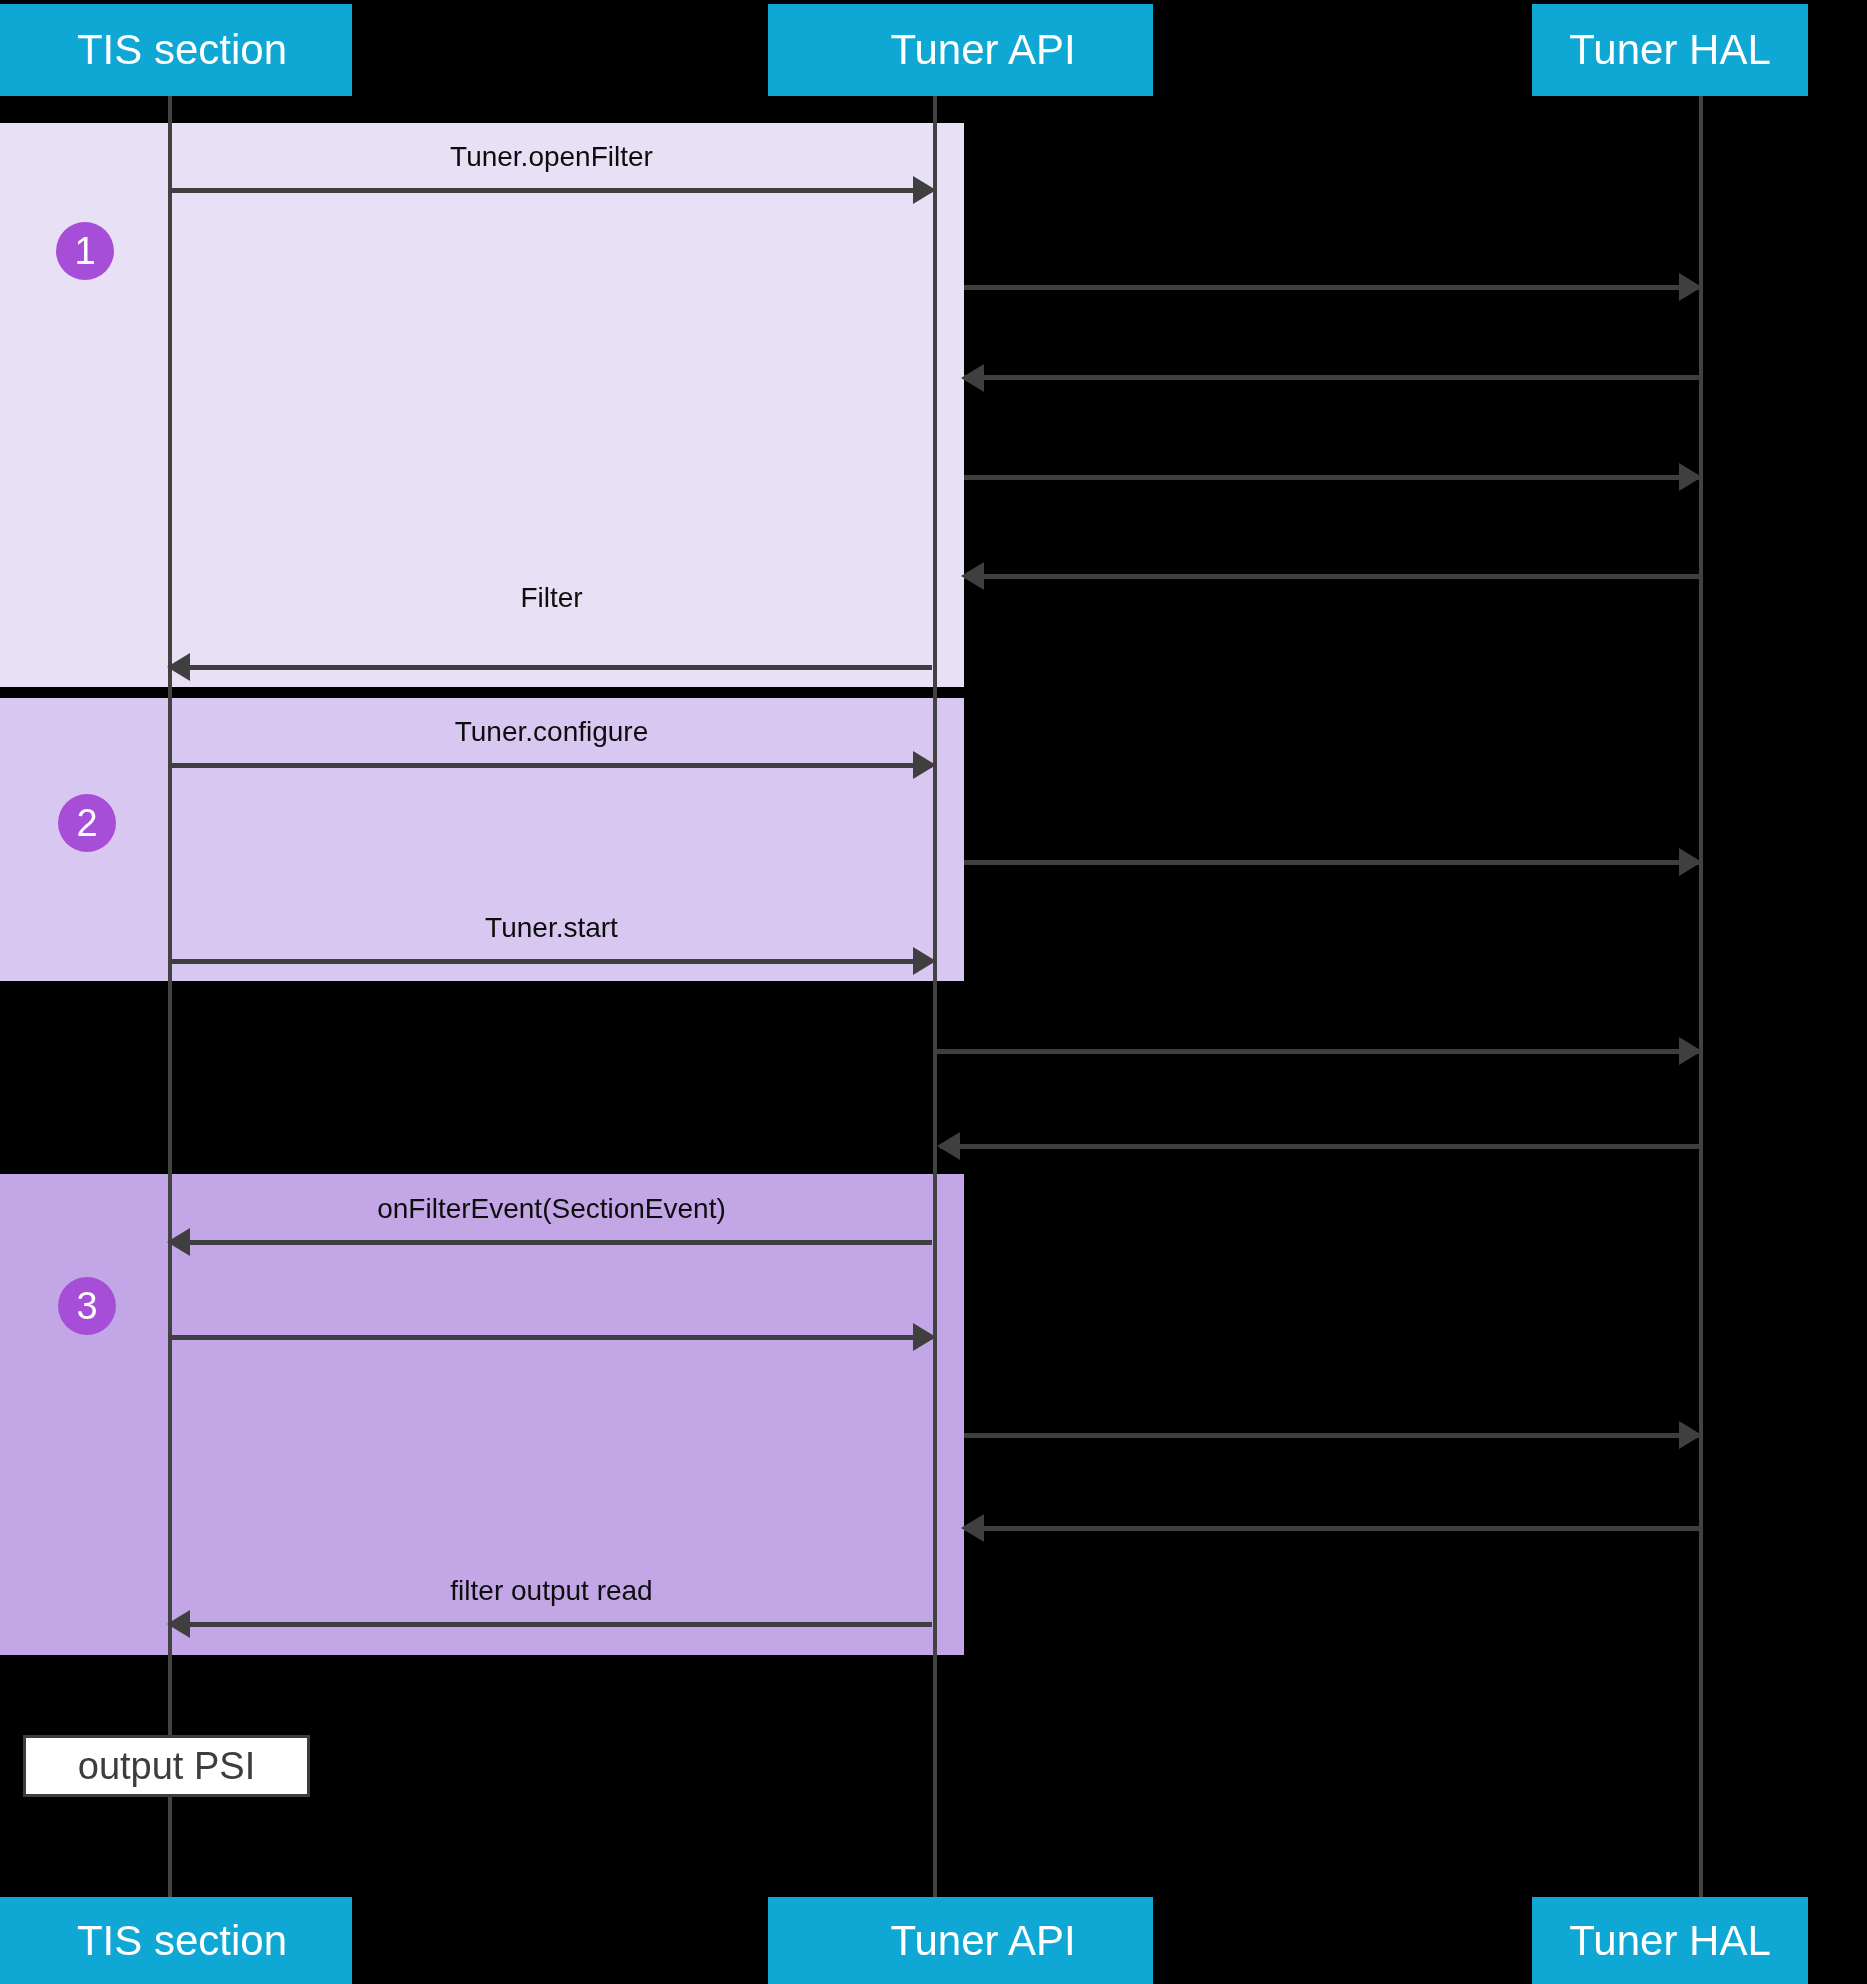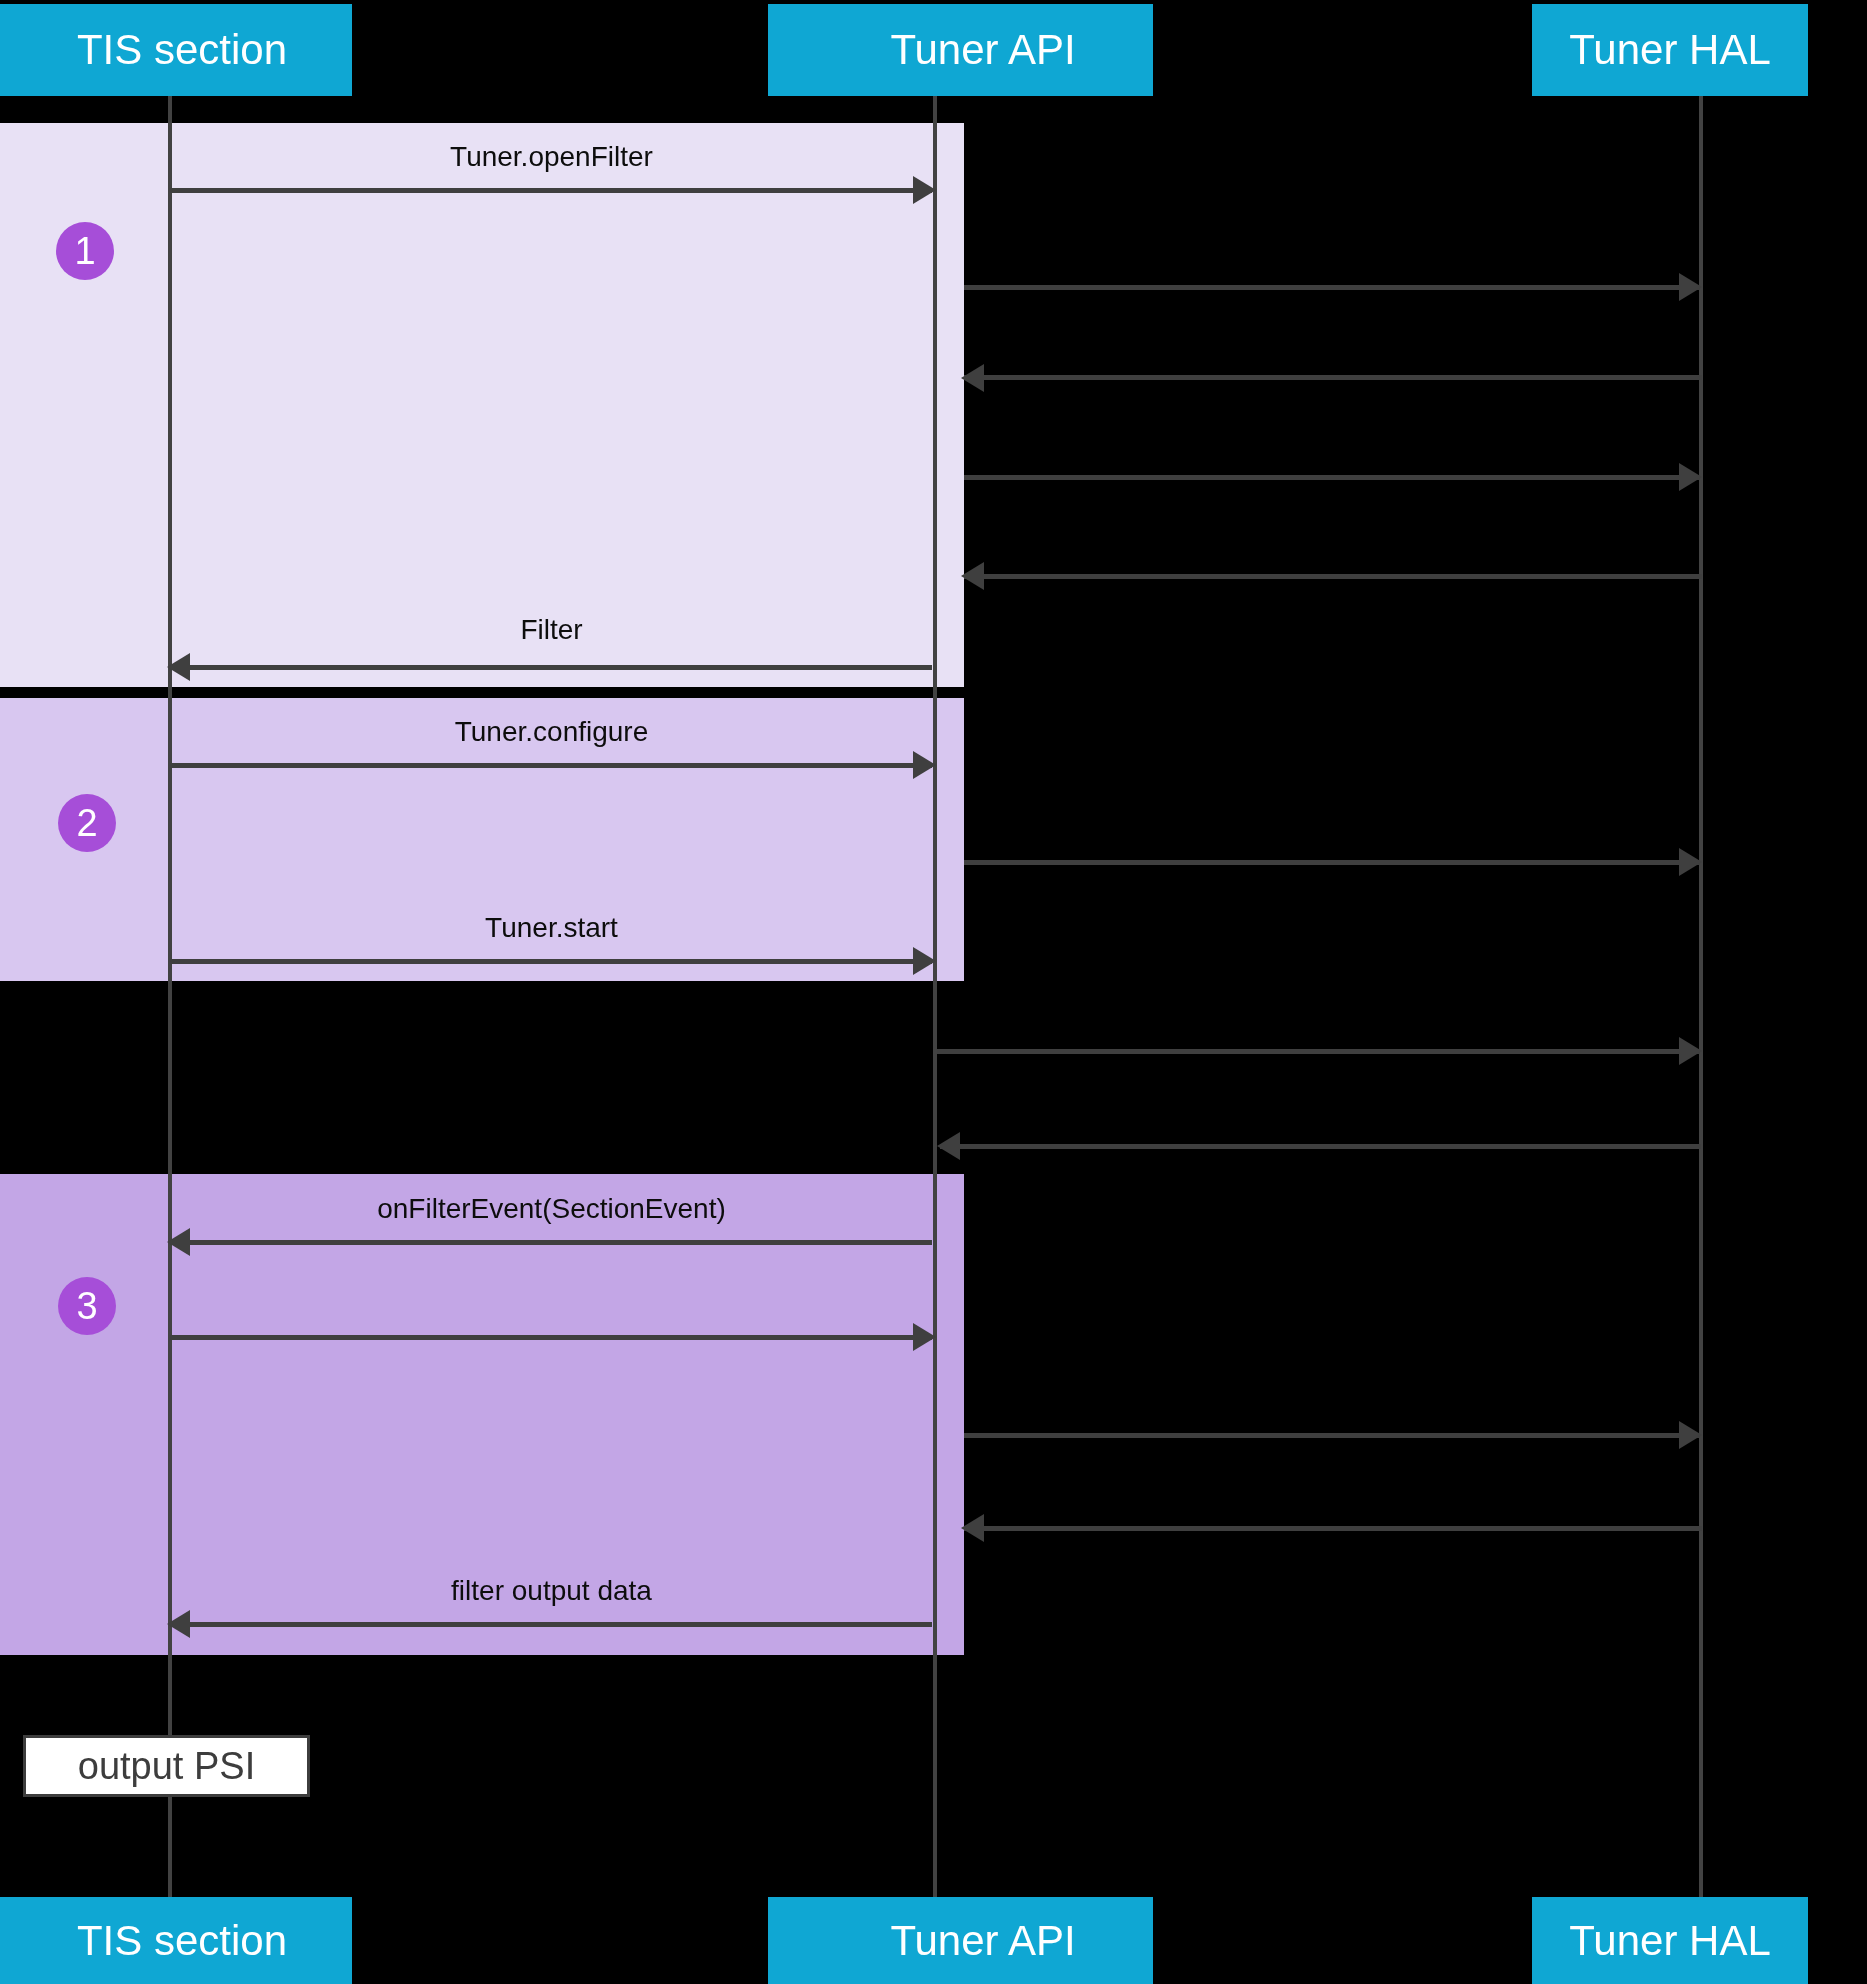--- a/index.html
+++ b/index.html
@@ -105,21 +105,21 @@
     <div class="msg-line" style="left: 964px; width: 736px; top: 285px;"></div>
     <div class="msg-head" style="top: 273px; left: 1679px; border-left: 23px solid rgb(63, 63, 63);"></div>
     <div class="msg-line" style="left: 964px; width: 738px; top: 375px;"></div>
     <div class="msg-head" style="top: 364px; left: 961px; border-right: 23px solid rgb(63, 63, 63);"></div>
     <div class="msg-line" style="left: 964px; width: 736px; top: 475px;"></div>
     <div class="msg-head" style="top: 463px; left: 1679px; border-left: 23px solid rgb(63, 63, 63);"></div>
     <div class="msg-line" style="left: 964px; width: 738px; top: 574px;"></div>
     <div class="msg-head" style="top: 562px; left: 961px; border-right: 23px solid rgb(63, 63, 63);"></div>
     <div class="msg-line" style="left: 170px; width: 762px; top: 665px;"></div>
     <div class="msg-head" style="top: 653px; left: 167px; border-right: 23px solid rgb(63, 63, 63);"></div>
-    <div class="msg-label" style="left: 121px; width: 861px; top: 606px;">Filter</div>
+    <div class="msg-label" style="left: 121px; width: 861px; top: 574px;">Filter</div>
     <div class="msg-line" style="left: 170px; width: 762px; top: 763px;"></div>
     <div class="msg-head" style="top: 751px; left: 913px; border-left: 23px solid rgb(63, 63, 63);"></div>
     <div class="msg-label" style="left: 121px; width: 861px; top: 708px;">Tuner.configure</div>
     <div class="msg-line" style="left: 964px; width: 736px; top: 860px;"></div>
     <div class="msg-head" style="top: 848px; left: 1679px; border-left: 23px solid rgb(63, 63, 63);"></div>
     <div class="msg-line" style="left: 170px; width: 762px; top: 959px;"></div>
     <div class="msg-head" style="top: 947px; left: 913px; border-left: 23px solid rgb(63, 63, 63);"></div>
     <div class="msg-label" style="left: 121px; width: 861px; top: 904px;">Tuner.start</div>
     <div class="msg-line" style="left: 937px; width: 763px; top: 1049px;"></div>
     <div class="msg-head" style="top: 1037px; left: 1679px; border-left: 23px solid rgb(63, 63, 63);"></div>
@@ -129,15 +129,15 @@
     <div class="msg-head" style="top: 1228px; left: 167px; border-right: 23px solid rgb(63, 63, 63);"></div>
     <div class="msg-label" style="left: 121px; width: 861px; top: 1185px;">onFilterEvent(SectionEvent)</div>
     <div class="msg-line" style="left: 170px; width: 762px; top: 1335px;"></div>
     <div class="msg-head" style="top: 1323px; left: 913px; border-left: 23px solid rgb(63, 63, 63);"></div>
     <div class="msg-line" style="left: 964px; width: 736px; top: 1433px;"></div>
     <div class="msg-head" style="top: 1421px; left: 1679px; border-left: 23px solid rgb(63, 63, 63);"></div>
     <div class="msg-line" style="left: 964px; width: 738px; top: 1526px;"></div>
     <div class="msg-head" style="top: 1514px; left: 961px; border-right: 23px solid rgb(63, 63, 63);"></div>
     <div class="msg-line" style="left: 170px; width: 762px; top: 1622px;"></div>
     <div class="msg-head" style="top: 1610px; left: 167px; border-right: 23px solid rgb(63, 63, 63);"></div>
-    <div class="msg-label" style="left: 121px; width: 861px; top: 1567px;">filter output data</div>
+    <div class="msg-label" style="left: 121px; width: 861px; top: 1567px;">filter output read</div>
   </div>
 
 
 </body></html>

